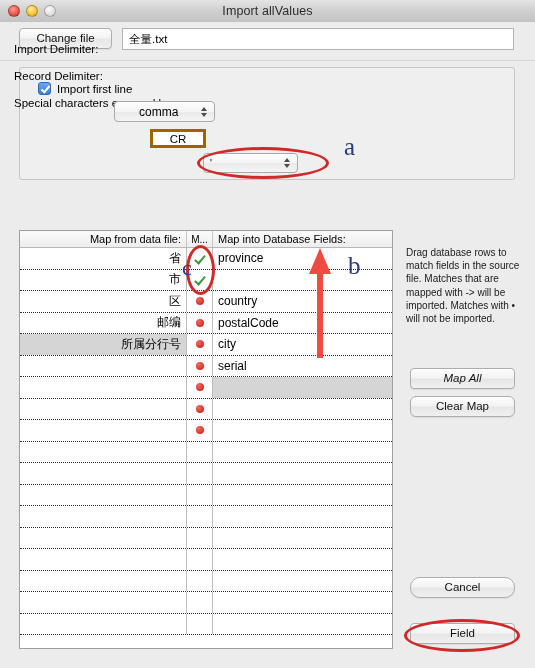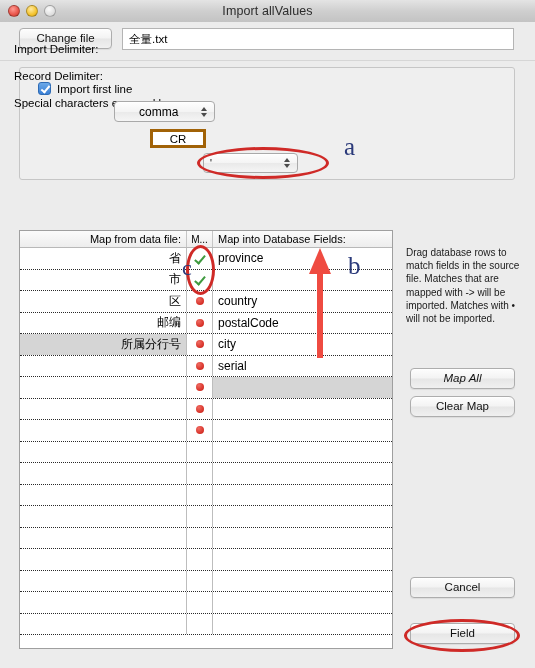--- a/index.html
+++ b/index.html
@@ -265,21 +265,21 @@
     position: absolute;
     left: 406px; top: 246px;
     width: 122px;
     font-size: 10px;
     line-height: 13.2px;
     color: #1a1a1a;
   }
   .side-btn { position: absolute; left: 410px; width: 105px; height: 21px; }
   .btn-mapall  { top: 368px; font-style: italic; }
   .btn-clear   { top: 396px; border-radius: 6px; }
-  .btn-cancel  { top: 577px; }
+  .btn-cancel  { top: 577px; border-radius: 10px; }
   .btn-import  { top: 623px; }
 
   
   .anno {
     position: absolute;
     left: 0; top: 0;
     width: 535px; height: 668px;
     pointer-events: none;
   }
   .anno-letter {

